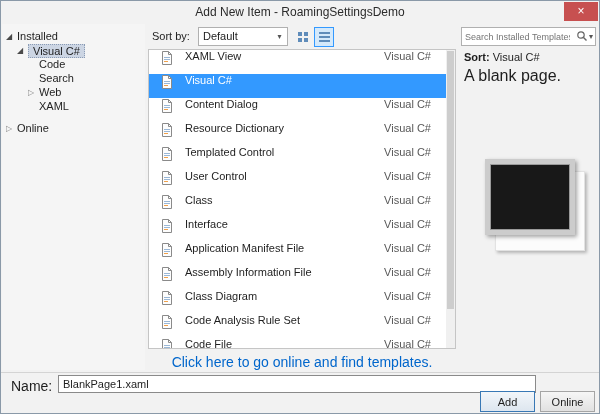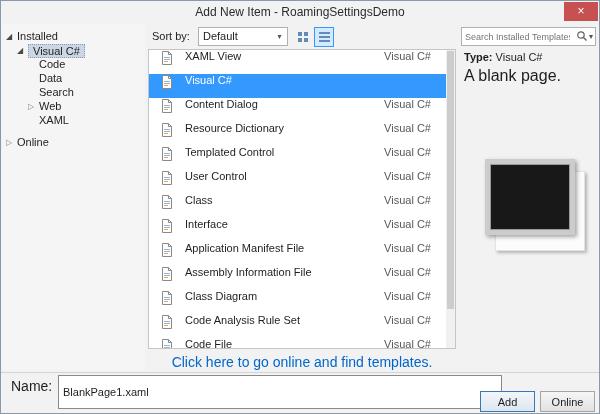--- a/index.html
+++ b/index.html
@@ -89,23 +89,23 @@
   .preview-paper { position:absolute; left:10px; top:12px; width:90px; height:80px;
     background:#fcfcfc; border:1px solid #e2e2e2; box-shadow:2px 2px 3px rgba(0,0,0,0.25); }
   .preview-frame { position:absolute; left:0; top:0; width:90px; height:76px;
     background:#cccccc; padding:5px; box-shadow:2px 2px 4px rgba(0,0,0,0.35); }
   .preview-screen { width:100%; height:100%; background:#181818; border:1px solid #9a9a9a; }
 
   
   .footer-sep { position:absolute; left:0; top:371px; width:100%; height:0; border-top:1px solid #d4d4d4; }
   .name-label { position:absolute; left:10px; top:377px; font-size:14px; color:#1e1e1e; }
   .name-input {
-    position:absolute; left:57px; top:374px; width:444px; height:18px;
+    position:absolute; left:57px; top:374px; width:478px; height:18px;
     border:1px solid #8a8a8a; font-family:"Liberation Sans", sans-serif;
-    font-size:11px; color:#1e1e1e; padding:16px 4px; background:#ffffff;
+    font-size:11px; color:#1e1e1e; padding:0 4px; background:#ffffff;
   }
   .btn {
     position:absolute; top:390px; width:55px; height:21px; font-family:"Liberation Sans", sans-serif;
     font-size:11px; color:#1e1e1e; cursor:default;
   }
   .add-btn { left:479px; border:1px solid #3878b5; background:linear-gradient(#f2f6fa,#dde6ef); }
   .cancel-btn { left:539px; border:1px solid #a5a5a5; background:linear-gradient(#f6f6f6,#e1e1e1); }
 </style>
 </head>
 <body>
@@ -128,24 +128,20 @@
       <div class="tree-row indent1">
         <span class="tree-arrow">◢</span>
         <span class="sel-box">
           <span class="tree-label">Visual C#</span>
         </span>
       </div>
       <div id="tree-children">
           <div class="tree-row child">
             <span class="tree-arrow collapsed"></span>
             <span class="tree-label">Code</span>
-          </div>
-          <div class="tree-row child">
-            <span class="tree-arrow collapsed"></span>
-            <span class="tree-label">Data</span>
           </div>
           <div class="tree-row child">
             <span class="tree-arrow collapsed"></span>
             <span class="tree-label">Search</span>
           </div>
           <div class="tree-row child">
             <span class="tree-arrow collapsed">▷</span>
             <span class="tree-label">Web</span>
           </div>
           <div class="tree-row child">
@@ -354,21 +350,21 @@
     <span class="search-icons">
       <svg width="12" height="12" viewBox="0 0 12 12">
         <circle cx="5" cy="5" r="3.2" fill="none" stroke="#666" stroke-width="1.2"></circle>
         <line x1="7.5" y1="7.5" x2="10.5" y2="10.5" stroke="#666" stroke-width="1.4"></line>
       </svg>
       <span class="search-chevron">▾</span>
     </span>
   </div>
 
   <div class="type-line">
-    <b>Type:</b>
+    <b>Sort:</b>
     <span>Visual C#</span>
   </div>
   <div class="desc-line">A blank page.</div>
 
   <div class="preview-area">
     <div class="preview-paper"></div>
     <div class="preview-frame">
       <div class="preview-screen"></div>
     </div>
   </div>

